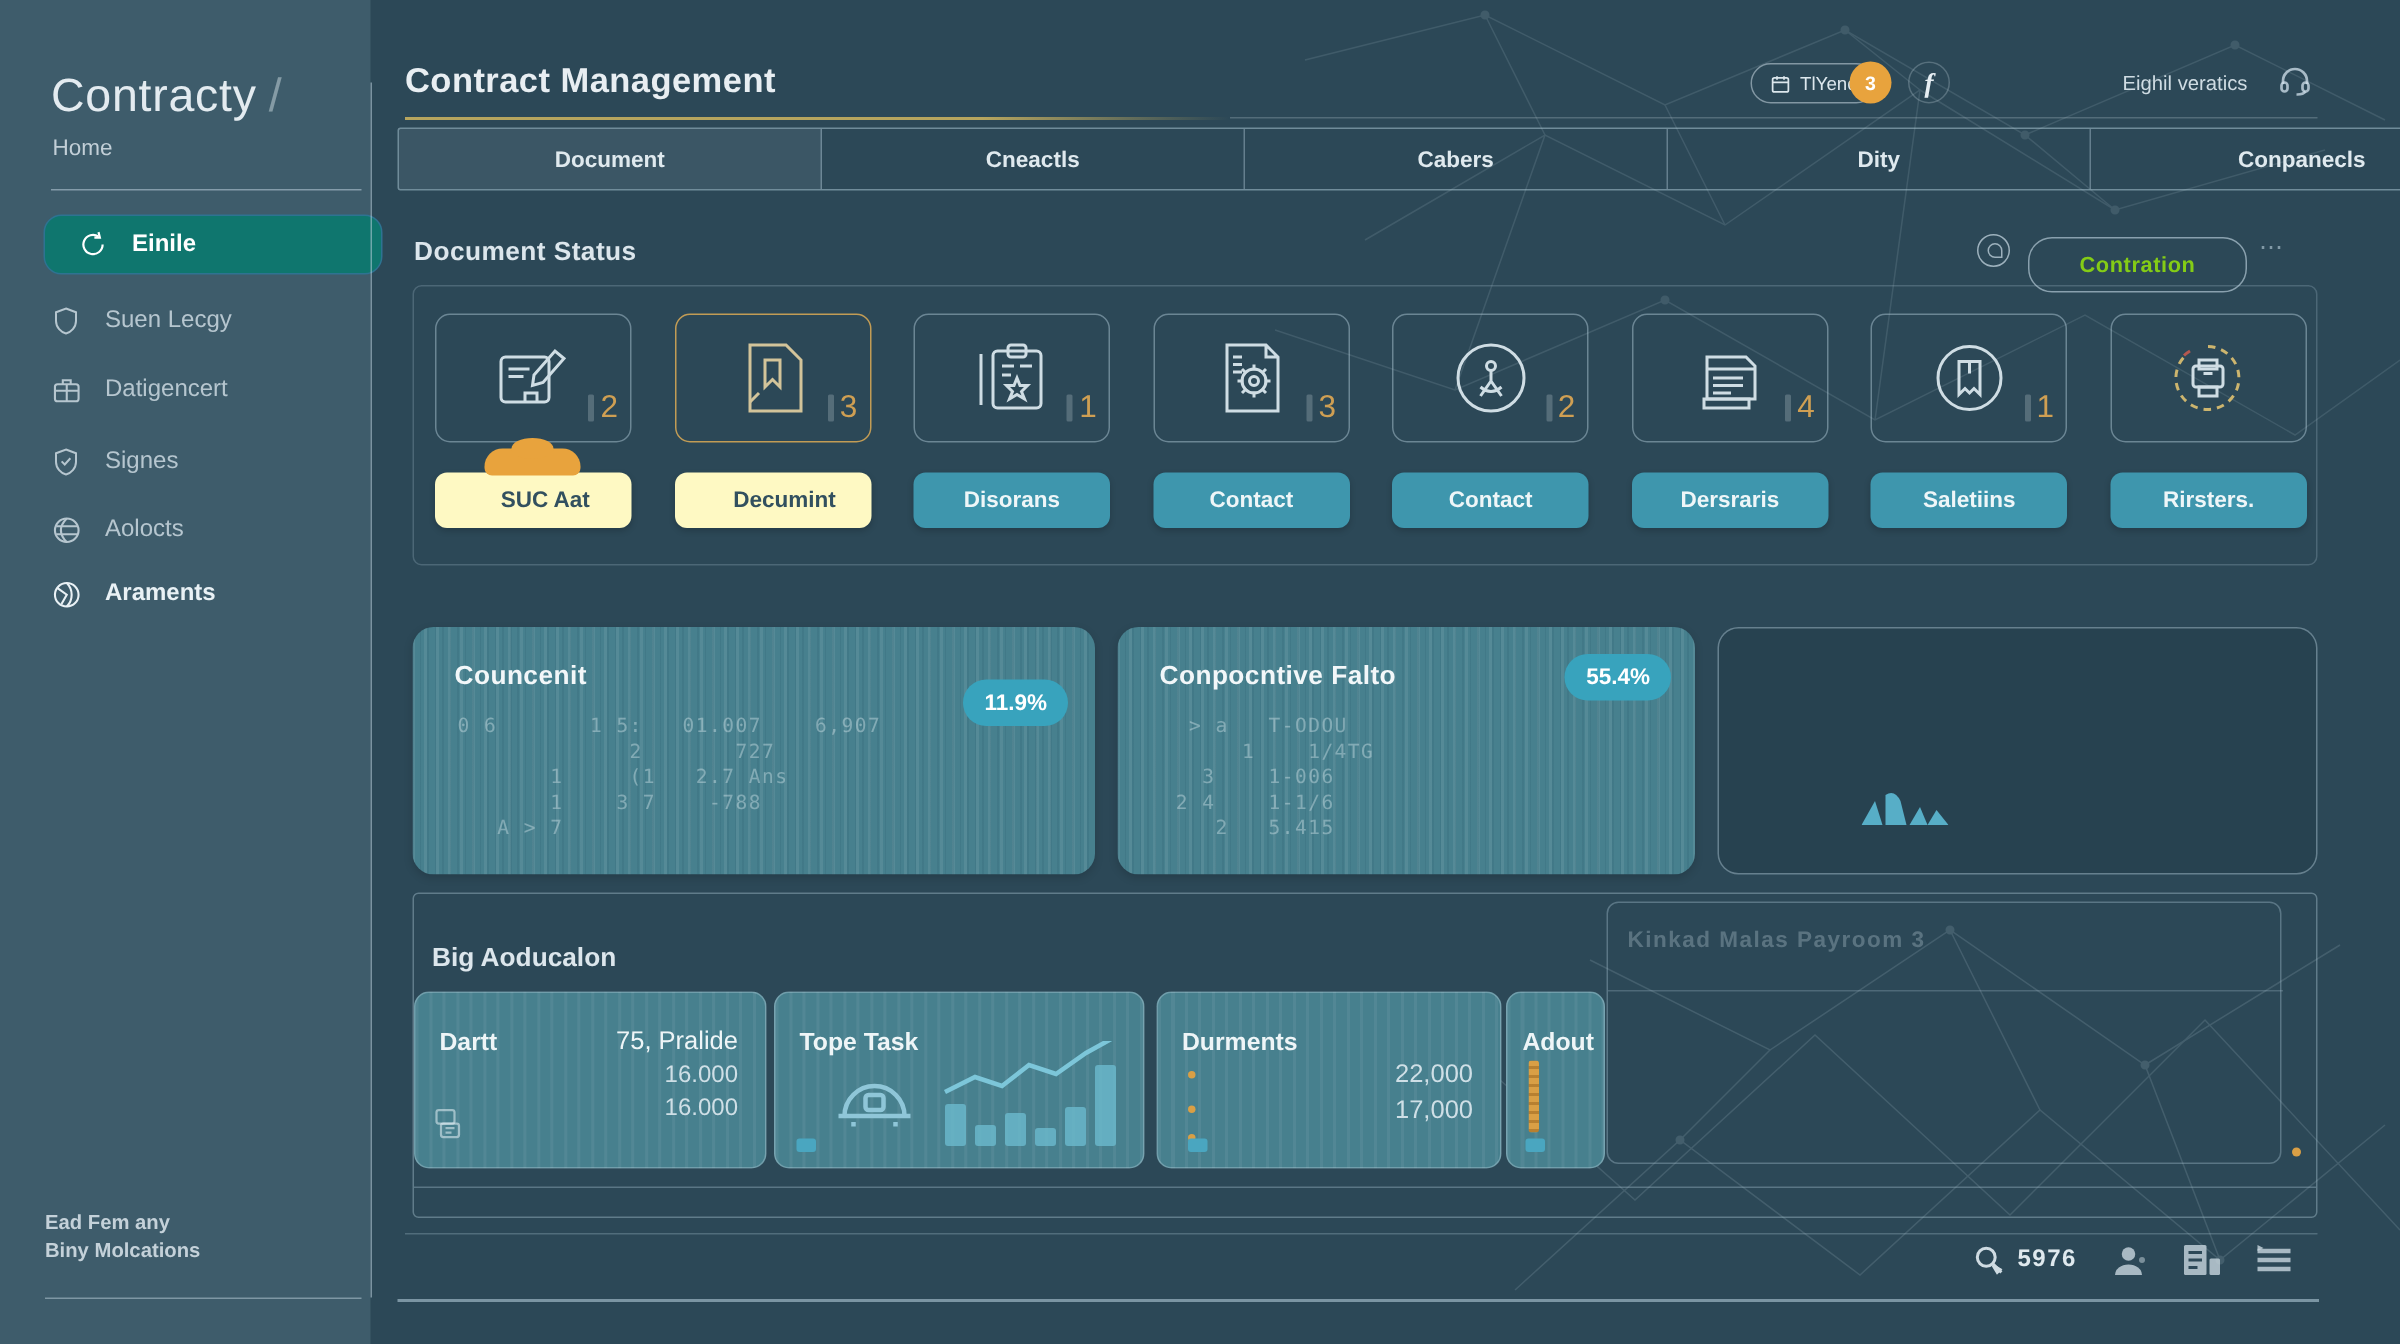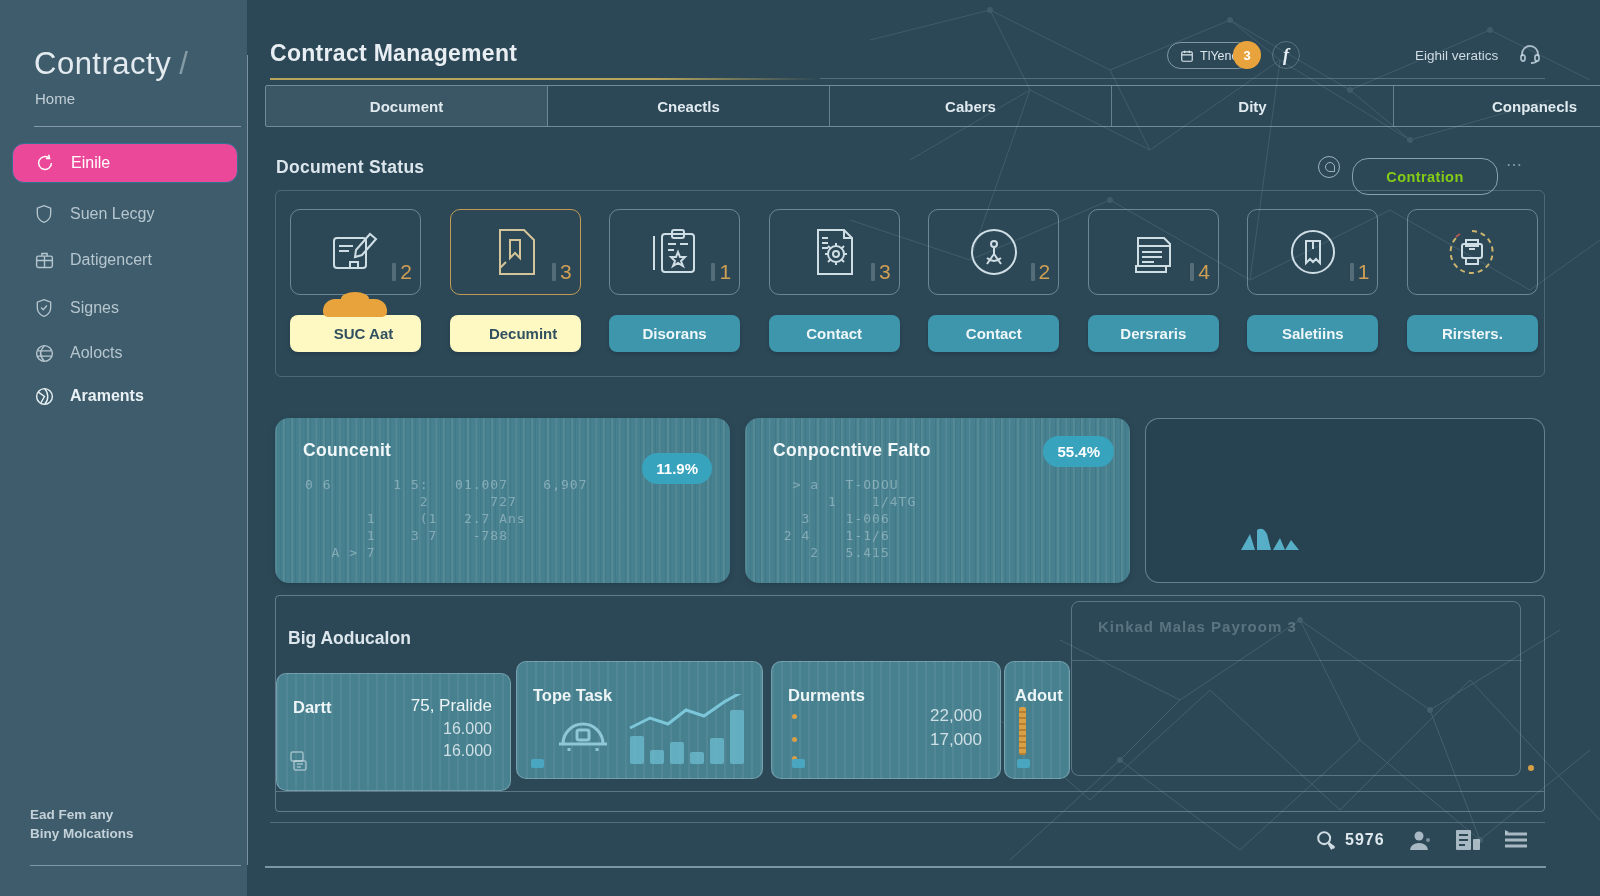--- a/index.html
+++ b/index.html
@@ -17,21 +17,21 @@
                  background:rgba(190,210,222,.55); }
   .sb-title { position:absolute; left:34px; top:46px; font-size:31px; font-weight:400;
               color:#e3ebf0; letter-spacing:.5px; }
   .sb-slash { color:rgba(220,232,238,.45); font-weight:300; padding-left:8px; }
   .sb-home { position:absolute; left:35px; top:90px; font-size:15px; color:#c2cfd7; }
   .sb-divider { position:absolute; left:34px; top:126px; width:207px; height:1px;
                 background:rgba(190,210,222,.55); }
   .sb-item { position:absolute; left:12px; width:226px; height:40px; display:flex;
              align-items:center; gap:14px; padding-left:20px; border-radius:12px;
              color:#b6c6cf; font-size:16px; cursor:pointer; }
-  .sb-item.active { background:#ec4899; border:1px solid #2e7392; color:#fff; font-weight:400; }
+  .sb-item.active { background:#0f766e; border:1px solid #2e7392; color:#fff; font-weight:700;margin-left:17px; }
   .sb-item.bright { color:#e9f1f5; font-weight:700; }
   .sb-icon { width:24px; height:24px; flex:0 0 24px; display:flex; align-items:center; justify-content:center; }
   .sb-icon svg { stroke:#b6c6cf; fill:none; stroke-width:1.6; }
   .sb-item.active .sb-icon svg { stroke:#ffffff; }
   .sb-item.bright .sb-icon svg { stroke:#e9f1f5; }
   .sb-footer { position:absolute; left:30px; top:805px; font-size:13.5px; font-weight:700;
                color:#c4d1d9; line-height:19px; }
   .sb-bottom-line { position:absolute; left:30px; top:865px; width:211px; height:1px;
                     background:rgba(190,210,222,.5); }
 
@@ -127,21 +127,21 @@
   .bcard-vals .v0 { font-size:17px; font-weight:400; color:#eef5f7; }
   .bcard-vals .v { font-size:16px; margin-top:4px; color:#cfdfe6; }
   .mini-sq { position:absolute; left:14px; bottom:10px; width:13px; height:9px; background:#4aa6c0;
              border-radius:2px; }
   .odot { position:absolute; width:5px; height:5px; border-radius:50%; background:#d99f45; }
   .obar { position:absolute; left:14px; top:45px; width:7px; height:48px; background:#d99f45;
           border-radius:2px;
           background-image:repeating-linear-gradient(0deg, rgba(120,70,10,.35) 0 2px, rgba(0,0,0,0) 2px 6px); }
   .side-panel { position:absolute; left:795px; top:5px; width:450px; height:175px;
                 border:1px solid rgba(160,188,202,.4); border-radius:8px; }
-  .side-note { position:absolute; left:26px; top:16px; font-size:15px; font-weight:700;
+  .side-note { position:absolute; left:13px; top:16px; font-size:15px; font-weight:700;
                color:rgba(200,216,226,.30); letter-spacing:1px; }
   .side-line { position:absolute; left:0; top:58px; width:450px; height:1px;
                background:rgba(180,205,218,.25); }
   .section-footline { position:absolute; left:0; top:195px; width:1268px; height:1px;
                       background:rgba(160,188,202,.4); }
   .orange-dot { position:absolute; left:1252px; top:169px; width:6px; height:6px;
                 border-radius:50%; background:#d99f45; }
 
   
   .footline-a { position:absolute; left:270px; top:822px; width:1275px; height:1px;
@@ -440,21 +440,21 @@
         <path d="M16 26 L16 6 Q22 2 26 10 L30 26 Z"></path>
         <polygon points="32,26 39,14 44,26"></polygon>
         <polygon points="44,26 50,16 58,26"></polygon>
       </g>
     </svg>
   </div>
 
   <div class="big-section">
     <div class="big-heading">Big Aoducalon</div>
 
-    <div class="bcard" style="left:0px; width:235px;margin-top:12px;">
+    <div class="bcard" style="left:0px; width:235px;">
       <div class="bcard-title">Dartt</div>
       <div class="bcard-vals">
         <div class="v0">75, Pralide</div>
         <div class="v">16.000</div>
         <div class="v">16.000</div>
       </div>
       <svg style="position:absolute;left:12px;bottom:18px;" width="20" height="22" viewBox="0 0 20 22">
         <g stroke="rgba(230,240,245,.55)" stroke-width="1.5" fill="none">
           <rect x="2" y="2" width="12" height="9" rx="1.5"></rect>
             <rect x="5" y="11" width="12" height="9" rx="1.5"></rect>

